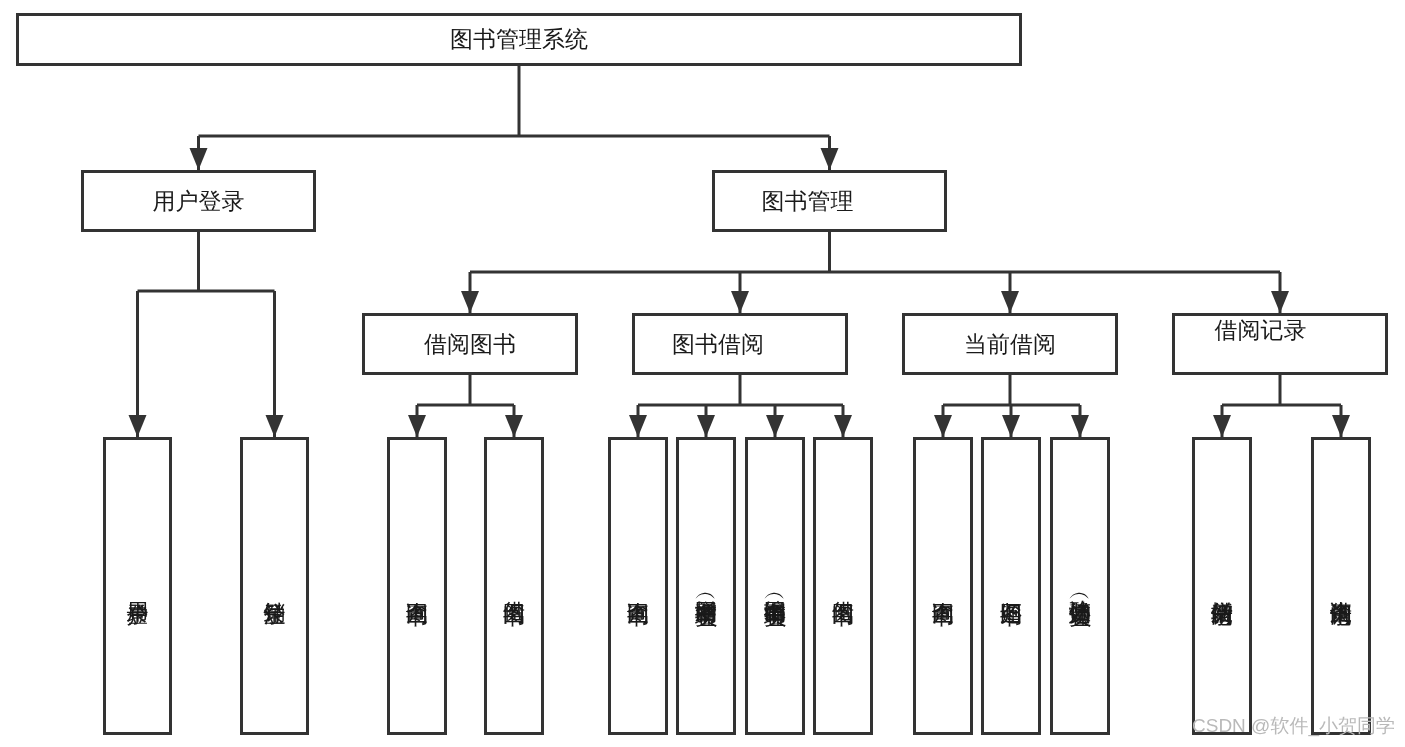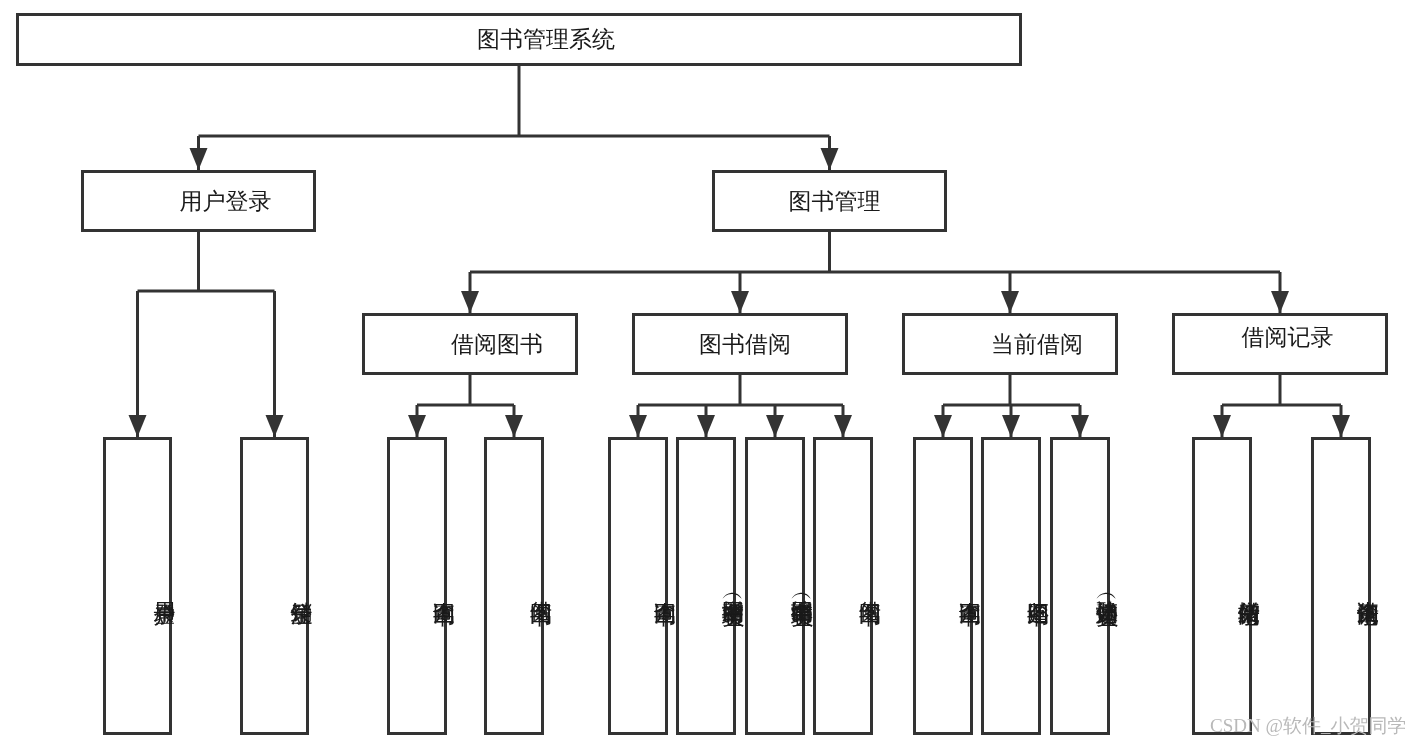--- a/index.html
+++ b/index.html
@@ -47,42 +47,40 @@
     position: absolute;
     display: flex;
     align-items: center;
     justify-content: center;
     color: #1a1a1a;
     font-family: "DejaVu Sans", "Liberation Sans", sans-serif;
     text-align: right;
     line-height: 1.08;
     user-select: none;
     pointer-events: none;
-    margin-left: 27px;
   }
   .node-label.horizontal {
     font-size: 23px;
   }
   .node-label.vertical {
     writing-mode: vertical-rl;
     text-orientation: upright;
     font-size: 22px;
     letter-spacing: 1px;
   }
   .watermark {
     position: absolute;
     left: 1192px;
     top: 713px;
     font-size: 19px;
     color: #b9b9b9;
-    font-family: Liberation Serif, serif;
+    font-family: Liberation Sans, sans-serif;
     white-space: nowrap;
     user-select: none;
     pointer-events: none;
-    padding-left: 18px;
   }
 </style>
 </head>
 <body>
 
 <div id="diagram-root">
   <svg class="diagram-canvas" viewBox="0 0 1405 747">
     <g id="edge-layer">
         <line x1="519" y1="66" x2="519" y2="136" class="connector-line"></line>
         <line x1="198.5" y1="136" x2="829.5" y2="136" class="connector-line"></line>
@@ -160,21 +158,21 @@
         <rect x="1312.5" y="438.5" width="57" height="295" class="node-box"></rect>
       </g>
   </svg>
   <div id="label-layer">
       <div class="node-label horizontal" style="left: 16px; top: 13px; width: 1006px; height: 53px;">图书管理系统</div>
       <div class="node-label horizontal" style="left: 81px; top: 170px; width: 235px; height: 62px;">用户登录</div>
       <div class="node-label horizontal" style="left: 712px; top: 170px; width: 191px; height: 62px;">图书管理</div>
       <div class="node-label horizontal" style="left: 362px; top: 313px; width: 216px; height: 62px;">借阅图书</div>
       <div class="node-label horizontal" style="left: 610px; top: 313px; width: 216px; height: 62px;">图书借阅</div>
       <div class="node-label horizontal" style="left: 902px; top: 313px; width: 216px; height: 62px;">当前借阅</div>
-      <div class="node-label horizontal" style="left: 1172px; top: 306px; width: 177px; height: 62px;">借阅记录</div>
+      <div class="node-label horizontal" style="left: 1172px; top: 299px; width: 177px; height: 62px;">借阅记录</div>
       <div class="node-label vertical" style="left: 103px; top: 437px; width: 69px; height: 298px;">用户登录</div>
       <div class="node-label vertical" style="left: 240px; top: 437px; width: 69px; height: 298px;">注销登录</div>
       <div class="node-label vertical" style="left: 387px; top: 437px; width: 60px; height: 298px;">查询图书</div>
       <div class="node-label vertical" style="left: 484px; top: 437px; width: 60px; height: 298px;">借阅图书</div>
       <div class="node-label vertical" style="left: 608px; top: 437px; width: 60px; height: 298px;">查询图书</div>
       <div class="node-label vertical" style="left: 676px; top: 437px; width: 60px; height: 298px;">新增图书（管理员）</div>
       <div class="node-label vertical" style="left: 745px; top: 437px; width: 60px; height: 298px;">编辑图书（管理员）</div>
       <div class="node-label vertical" style="left: 813px; top: 437px; width: 60px; height: 298px;">借阅图书</div>
       <div class="node-label vertical" style="left: 913px; top: 437px; width: 60px; height: 298px;">查询图书</div>
       <div class="node-label vertical" style="left: 981px; top: 437px; width: 60px; height: 298px;">归还图书</div>

